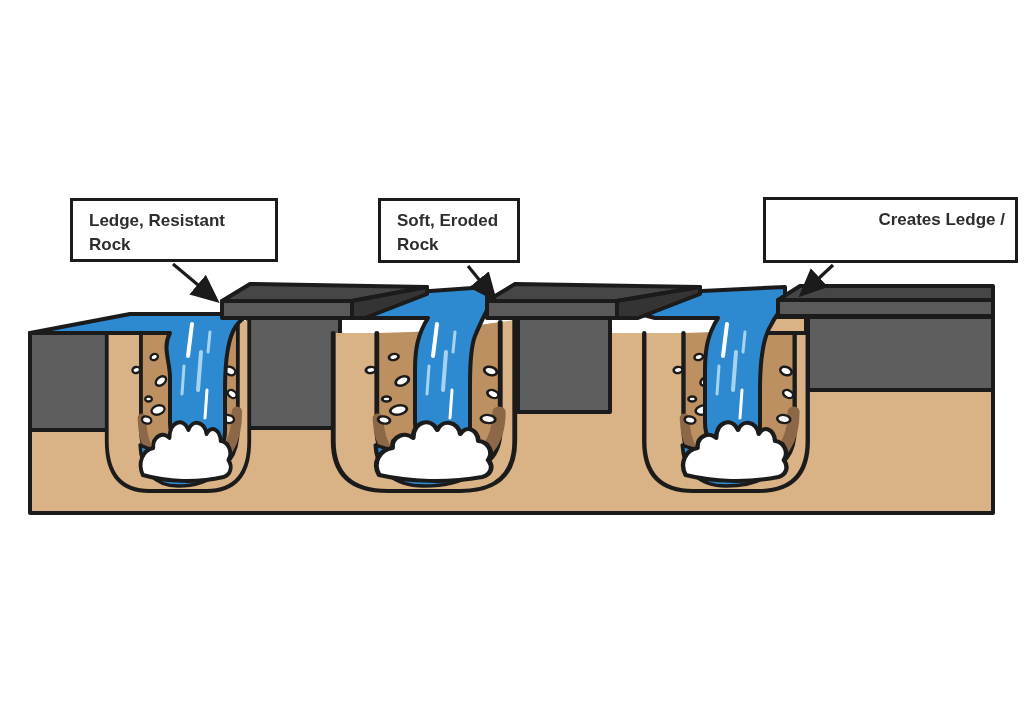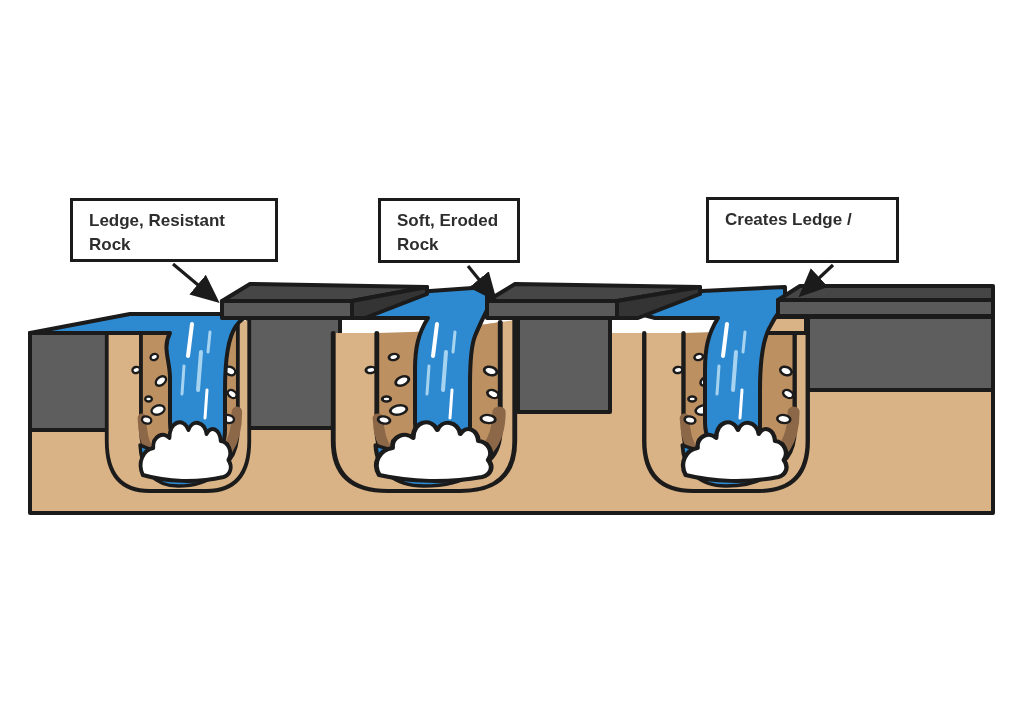--- a/index.html
+++ b/index.html
@@ -140,17 +140,17 @@
 </svg>
 
   <div class="label-box" style="left:70px;top:198px;width:208px;height:64px;">
     <span class="label-line">Ledge, Resistant</span>
     <span class="label-line">Rock</span>
   </div>
   <div class="label-box" style="left:378px;top:198px;width:142px;height:65px;">
     <span class="label-line">Soft, Eroded</span>
     <span class="label-line">Rock</span>
   </div>
-  <div class="label-box" style="left:706px;top:197px;width:193px;height:66px;">
+  <div class="label-box" style="left:763px;top:197px;width:255px;height:66px;text-align:right;">
     <span class="label-line">Creates Ledge /</span>
   </div>
 
 </div>
 
 </body></html>

